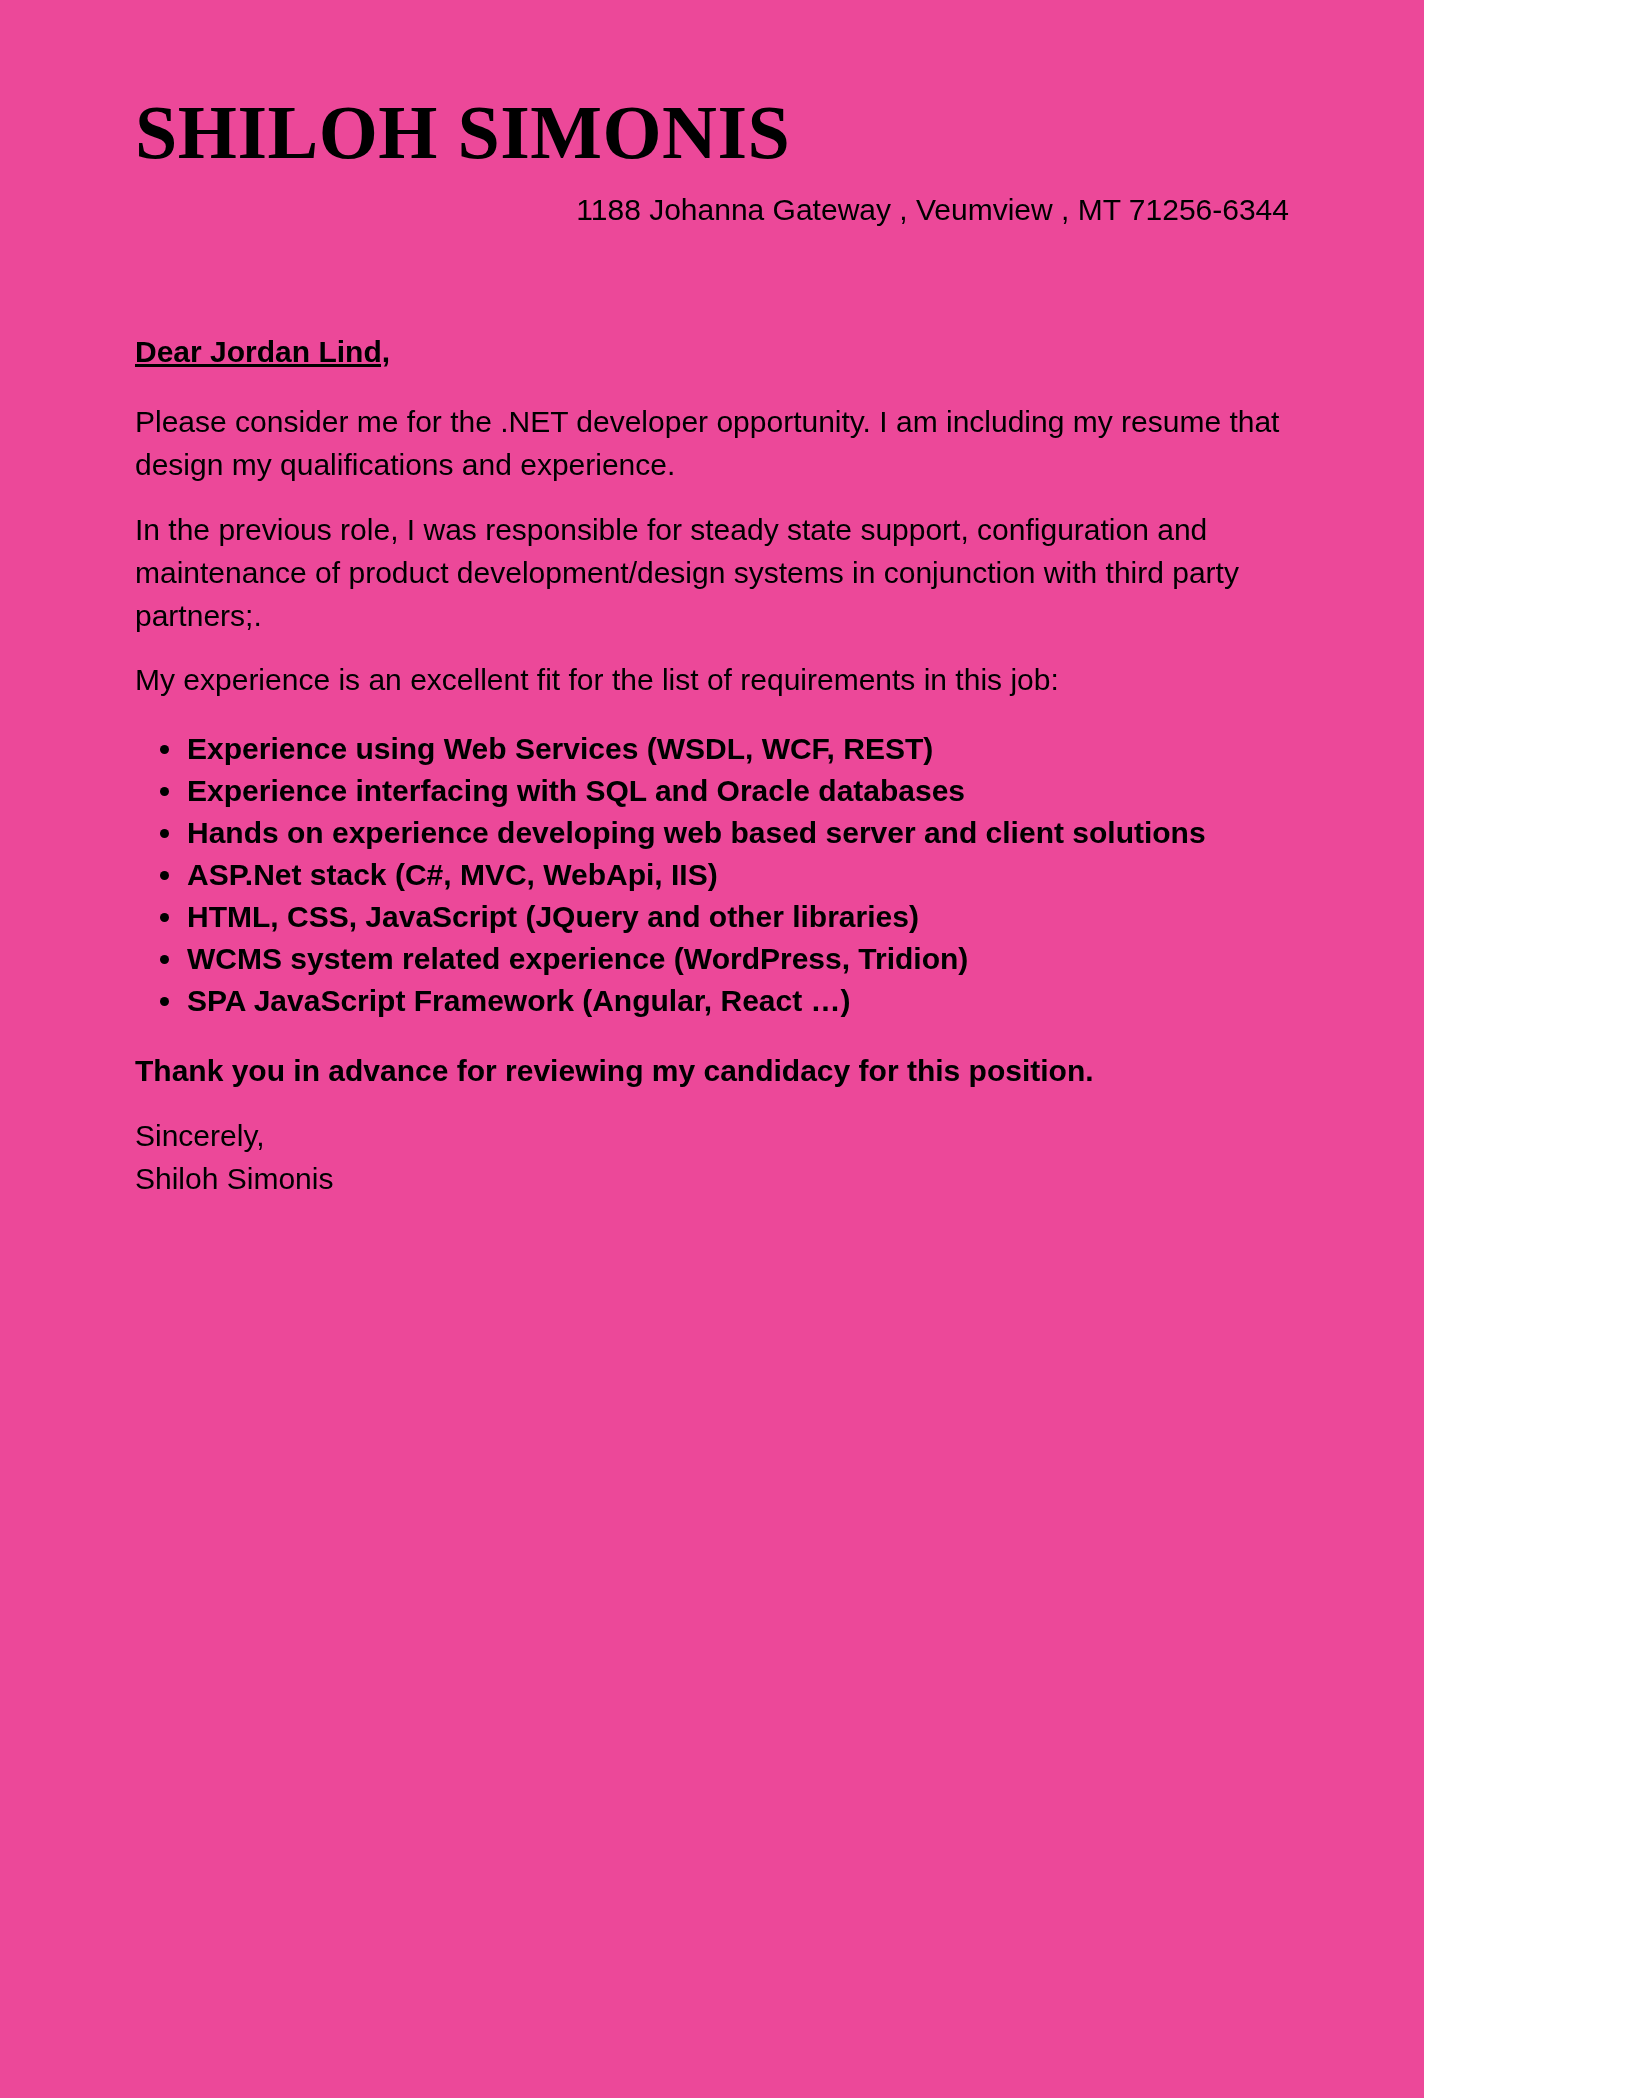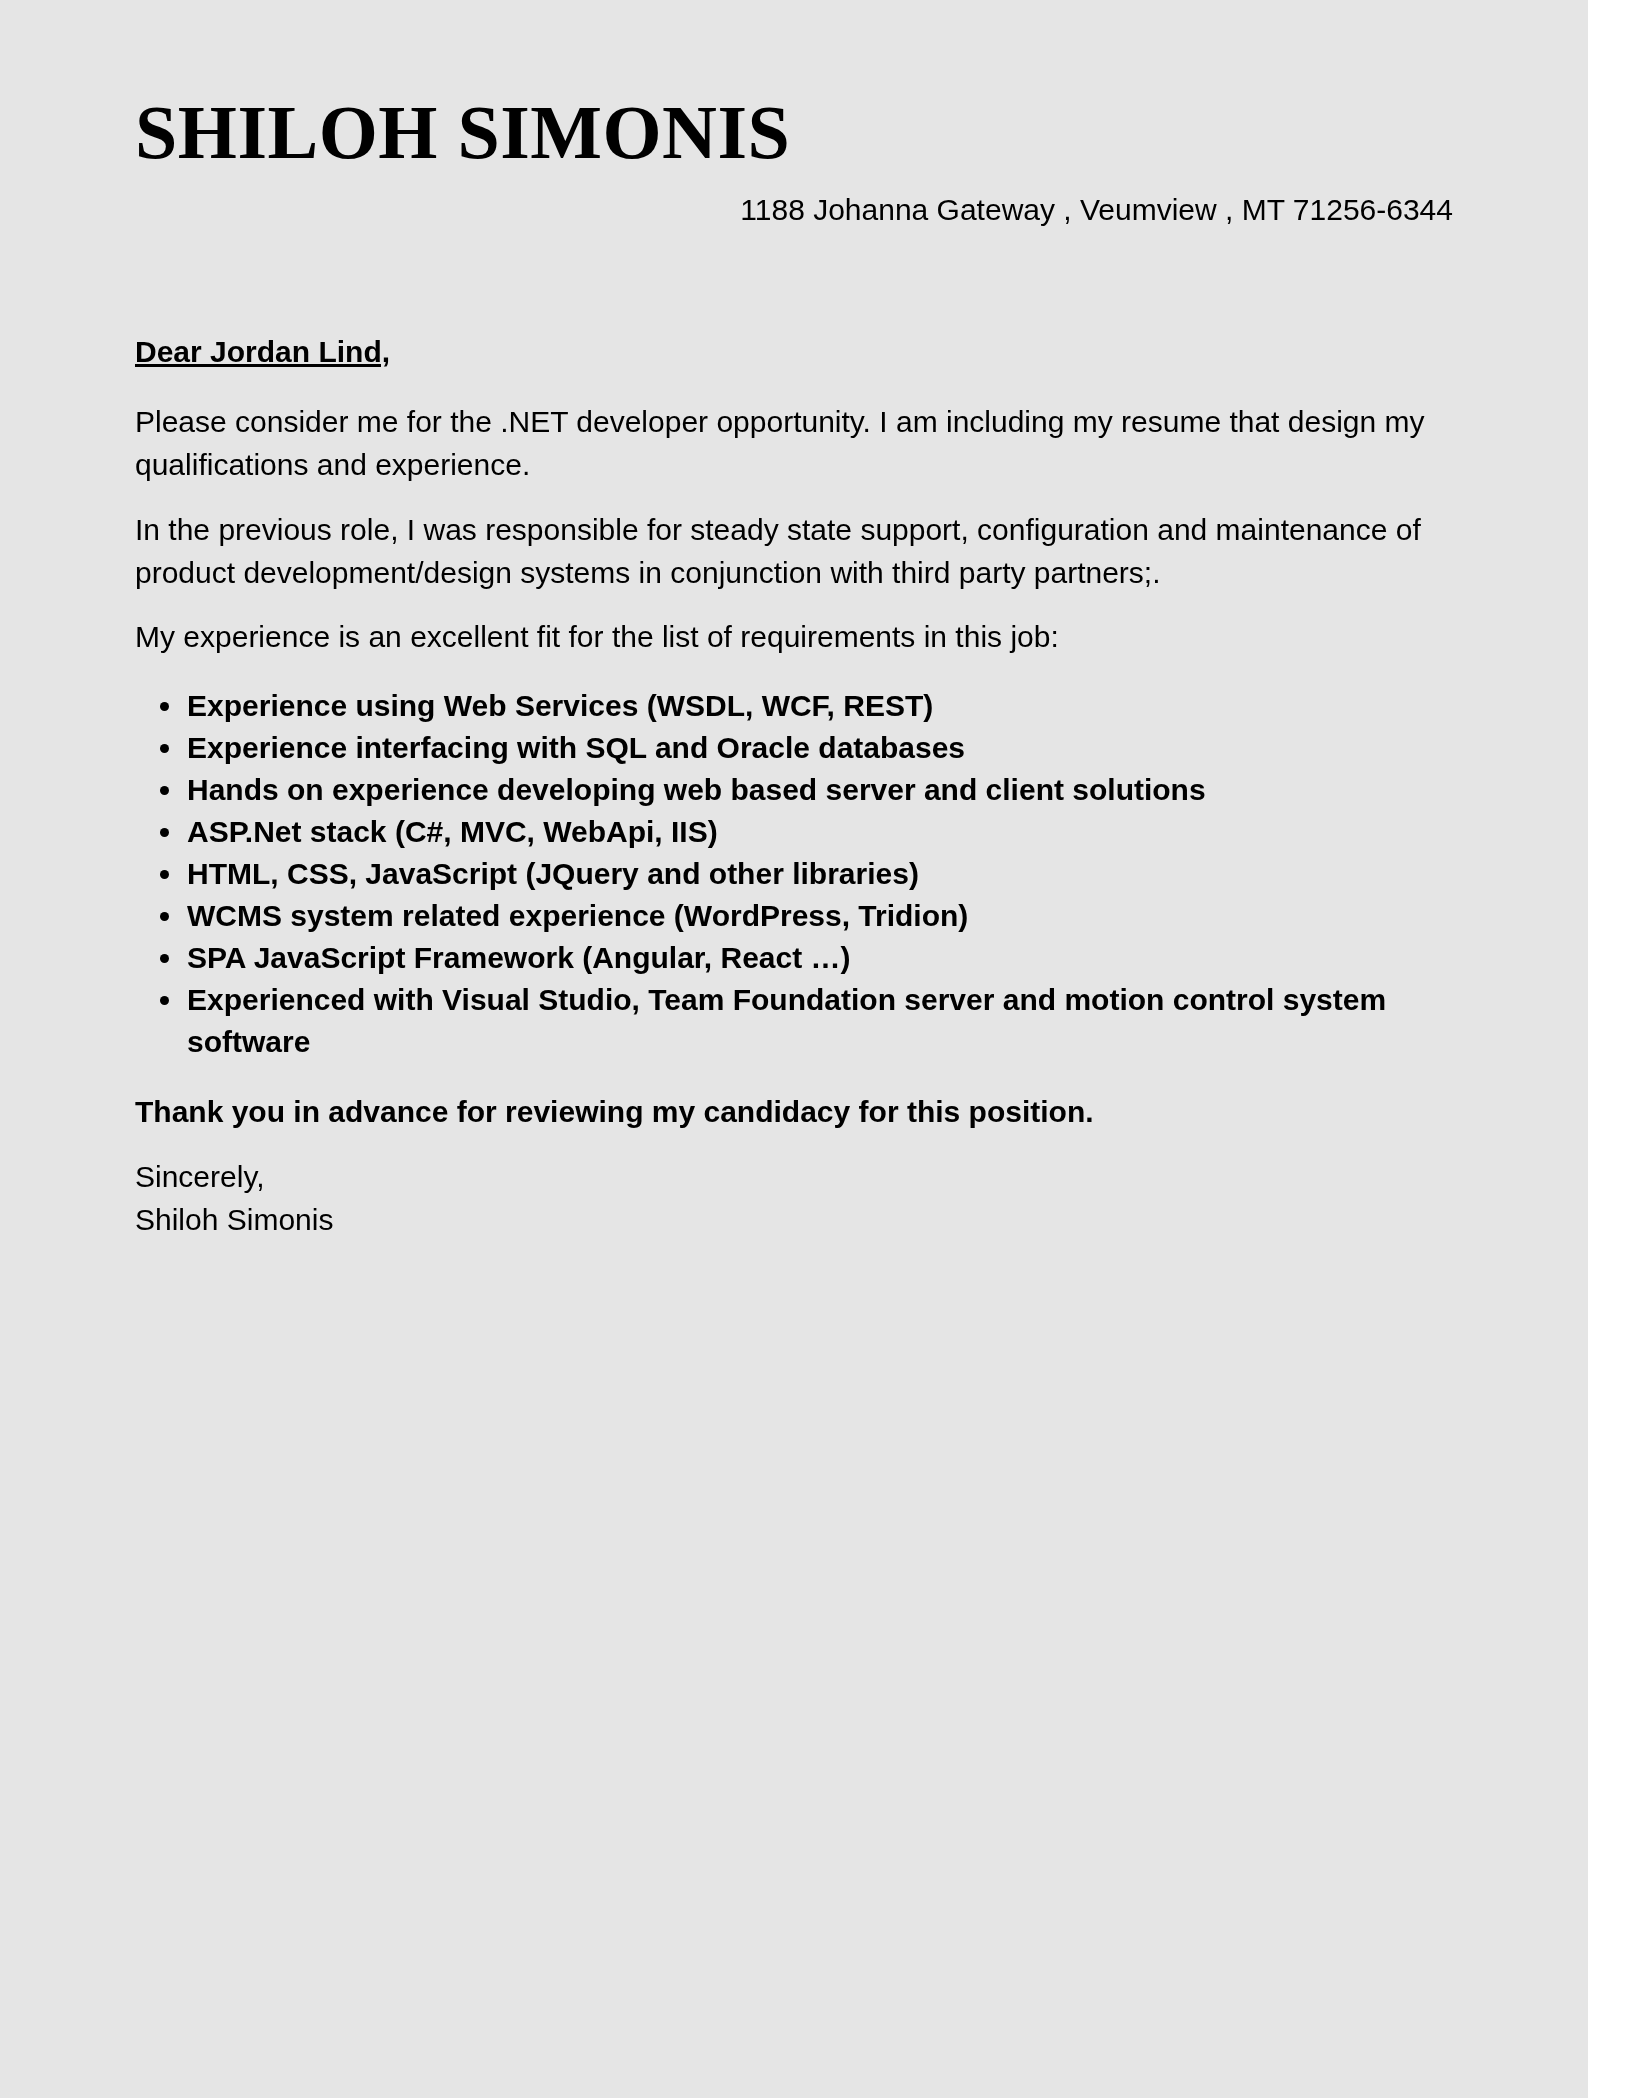--- a/index.html
+++ b/index.html
@@ -1,21 +1,21 @@
 <!DOCTYPE html>
 <html><head>
 <meta charset="utf-8">
 <style>
   * { margin: 0; padding: 0; box-sizing: border-box; }
   html, body { background: #ffffff; }
   .page {
     position: relative;
-    width: 1588px;
+    width: 1424px;
     height: 2098px;
-    background: #e5e5e5;
+    background: #ec4899;
     color: #000000;
     font-family: "Liberation Sans", sans-serif;
     font-size: 30px;
     line-height: 43px;
     padding: 0 135px;
     overflow: hidden;
   }
   .name-title {
     font-family: "Liberation Serif", serif;
     font-weight: 700;
@@ -70,21 +70,20 @@
   <p class="para-fit">My experience is an excellent fit for the list of requirements in this job:</p>
 
   <ul class="requirements-list">
     <li>Experience using Web Services (WSDL, WCF, REST)</li>
     <li>Experience interfacing with SQL and Oracle databases</li>
     <li>Hands on experience developing web based server and client solutions</li>
     <li>ASP.Net stack (C#, MVC, WebApi, IIS)</li>
     <li>HTML, CSS, JavaScript (JQuery and other libraries)</li>
     <li>WCMS system related experience (WordPress, Tridion)</li>
     <li>SPA JavaScript Framework (Angular, React …)</li>
-    <li>Experienced with Visual Studio, Team Foundation server and motion control system software</li>
   </ul>
 
   <p class="closing-thanks">Thank you in advance for reviewing my candidacy for this position.</p>
 
   <div class="signoff-block">
     <p>Sincerely,</p>
     <p>Shiloh Simonis</p>
   </div>
 
 </div>

